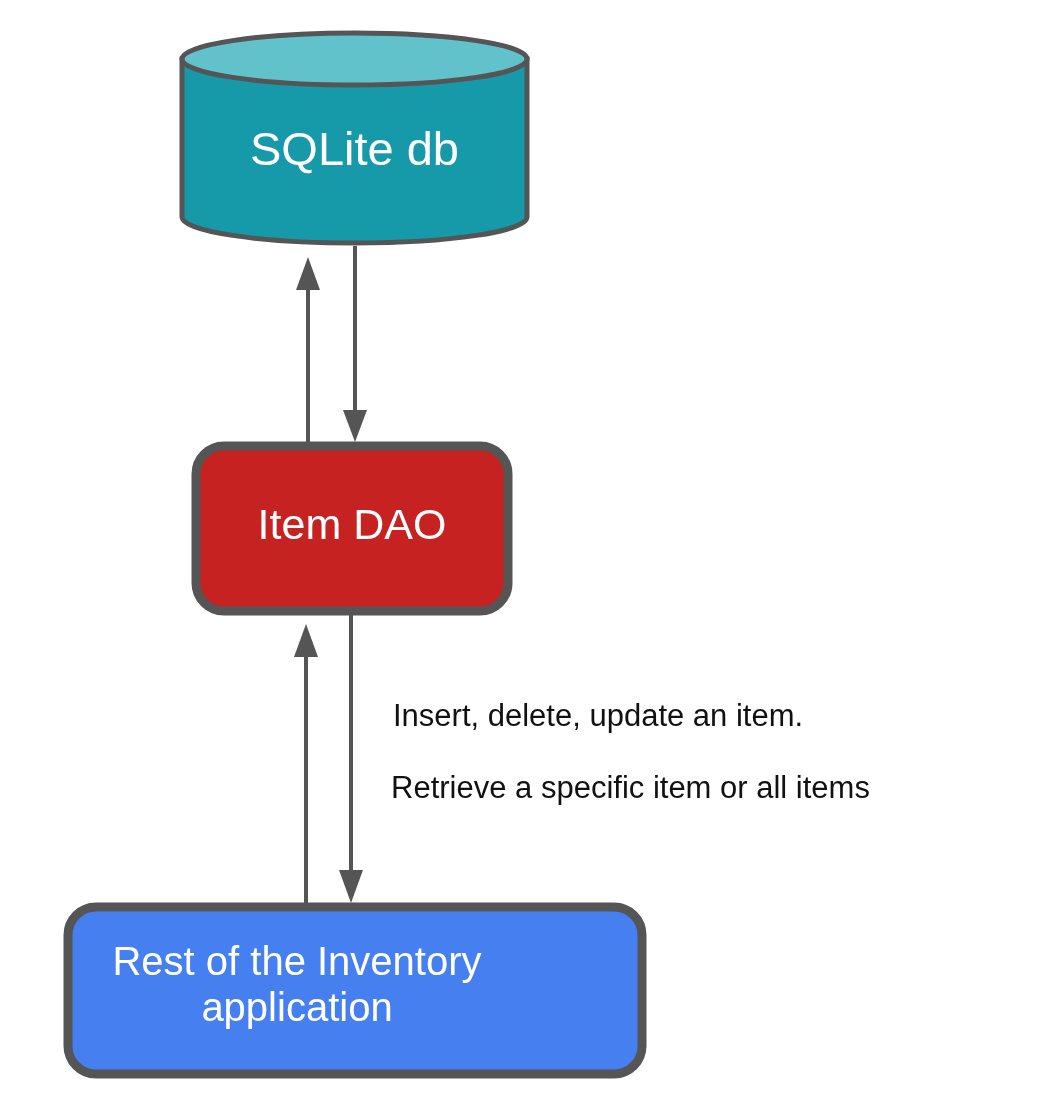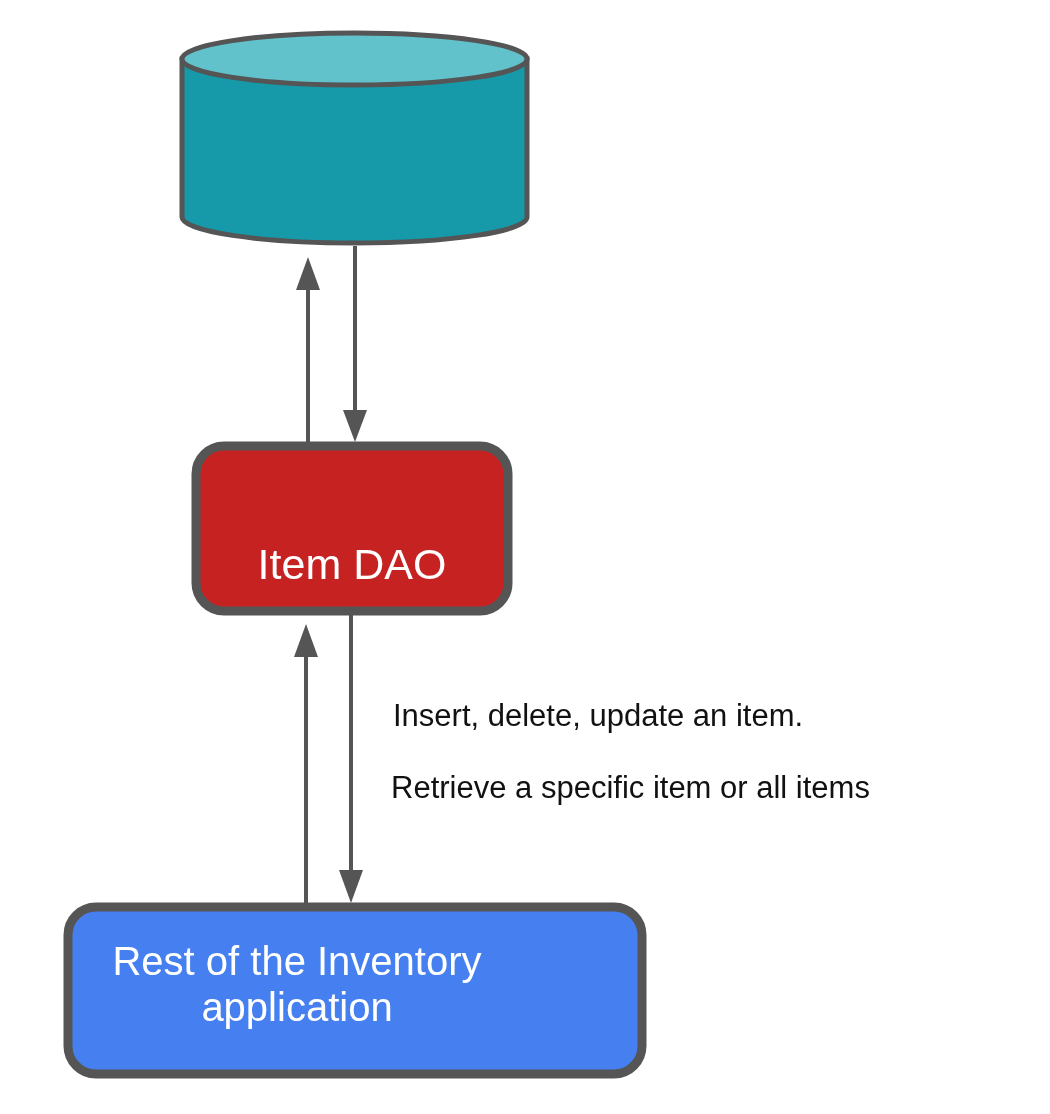--- a/index.html
+++ b/index.html
@@ -35,21 +35,20 @@
     left: 182px;
     top: 122px;
     width: 345px;
     font-size: 47px;
   }
   #dao-label {
     left: 192px;
     top: 500px;
     width: 320px;
     font-size: 43px;
-    margin-top: 40px;
   }
   #app-label {
     left: 63px;
     top: 938px;
     width: 468px;
     font-size: 40px;
   }
   .edge-label {
     position: absolute;
     color: #111111;
@@ -97,20 +96,21 @@
       <polygon points="306,624 294,657 318,657" fill="#555555"></polygon>
     </g>
 
     <g>
       <line x1="351" y1="612" x2="351" y2="872" stroke="#555555" stroke-width="4"></line>
       <polygon points="351,903 339,870 363,870" fill="#555555"></polygon>
     </g>
 
   </svg>
 
+  <div class="node-label" id="db-label">SQLite db</div>
 
   <div class="node-label" id="dao-label">Item DAO</div>
 
   <div class="node-label" id="app-label">Rest of the Inventory
 application</div>
 
   <div class="edge-label" id="edge-label-2">Retrieve a specific item or all items</div>
 
   <div class="edge-label" id="edge-label-1">Insert, delete, update an item.</div>
 

